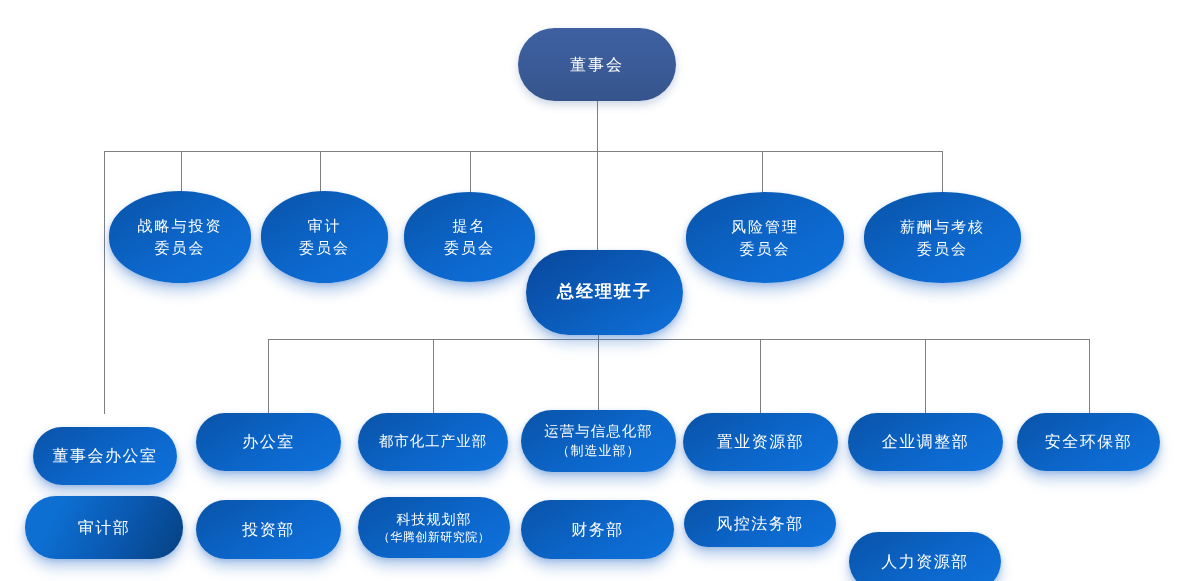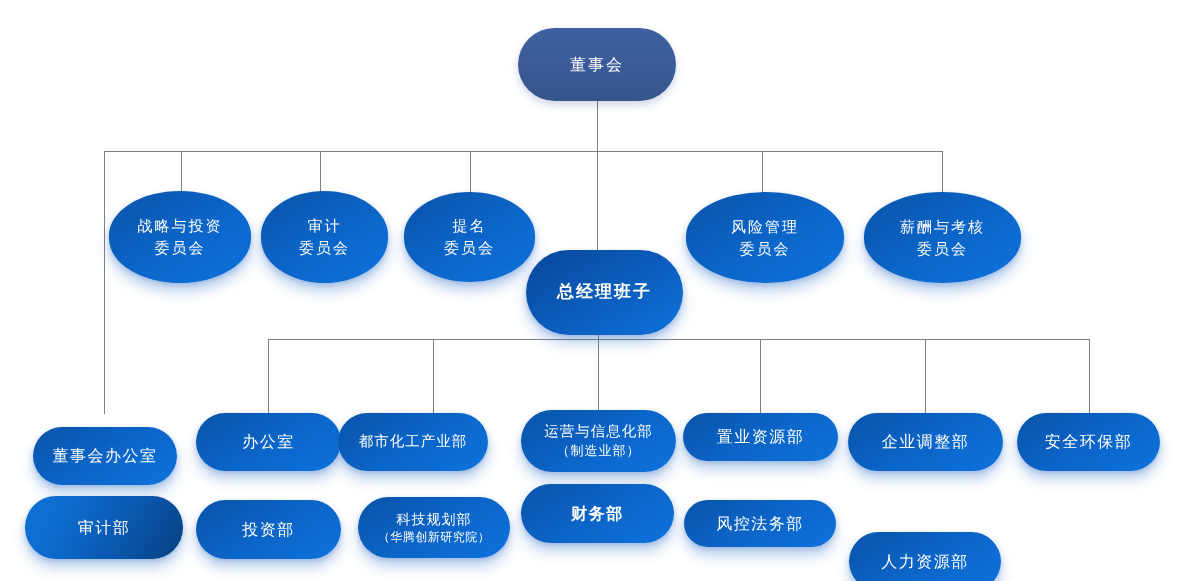--- a/index.html
+++ b/index.html
@@ -93,48 +93,48 @@
   <div class="node gm" style="left:526px;top:250px;width:157px;height:85px;">
     <span class="l1">总经理班子</span>
   </div>
 
   <div class="node pill" style="left:33px;top:427px;width:144px;height:58px;">
     <span class="l1">董事会办公室</span>
   </div>
   <div class="node pill" style="left:196px;top:413px;width:145px;height:58px;">
     <span class="l1">办公室</span>
   </div>
-  <div class="node pill small2" style="left:338px;top:413px;width:150px;height:58px;justify-content:center;">
+  <div class="node pill small2" style="left:358px;top:413px;width:150px;height:58px;justify-content:center;">
     <span class="l1">都市化工产业部</span>
   </div>
   <div class="node pill small2" style="left:521px;top:410px;width:155px;height:62px;">
     <span class="l1">运营与信息化部</span>
     <span class="l2">（制造业部）</span>
   </div>
-  <div class="node pill" style="left:683px;top:413px;width:155px;height:48px;">
+  <div class="node pill" style="left:683px;top:413px;width:155px;height:58px;">
     <span class="l1">置业资源部</span>
   </div>
   <div class="node pill" style="left:848px;top:413px;width:155px;height:58px;">
     <span class="l1">企业调整部</span>
   </div>
   <div class="node pill" style="left:1017px;top:413px;width:143px;height:58px;">
     <span class="l1">安全环保部</span>
   </div>
 
   <div class="node pill audit" style="left:25px;top:496px;width:158px;height:63px;">
     <span class="l1">审计部</span>
   </div>
   <div class="node pill" style="left:196px;top:500px;width:145px;height:59px;">
     <span class="l1">投资部</span>
   </div>
   <div class="node pill small2b" style="left:358px;top:497px;width:152px;height:61px;">
     <span class="l1">科技规划部</span>
     <span class="l2">（华腾创新研究院）</span>
   </div>
-  <div class="node pill" style="left:521px;top:484px;width:153px;height:59px;font-weight:bold;">
+  <div class="node pill" style="left:521px;top:500px;width:153px;height:59px;">
     <span class="l1">财务部</span>
   </div>
   <div class="node pill" style="left:684px;top:500px;width:152px;height:47px;">
     <span class="l1">风控法务部</span>
   </div>
   <div class="node pill" style="left:849px;top:500px;width:152px;height:59px;margin-top:32px;">
     <span class="l1">人力资源部</span>
   </div>
 
 </div>

